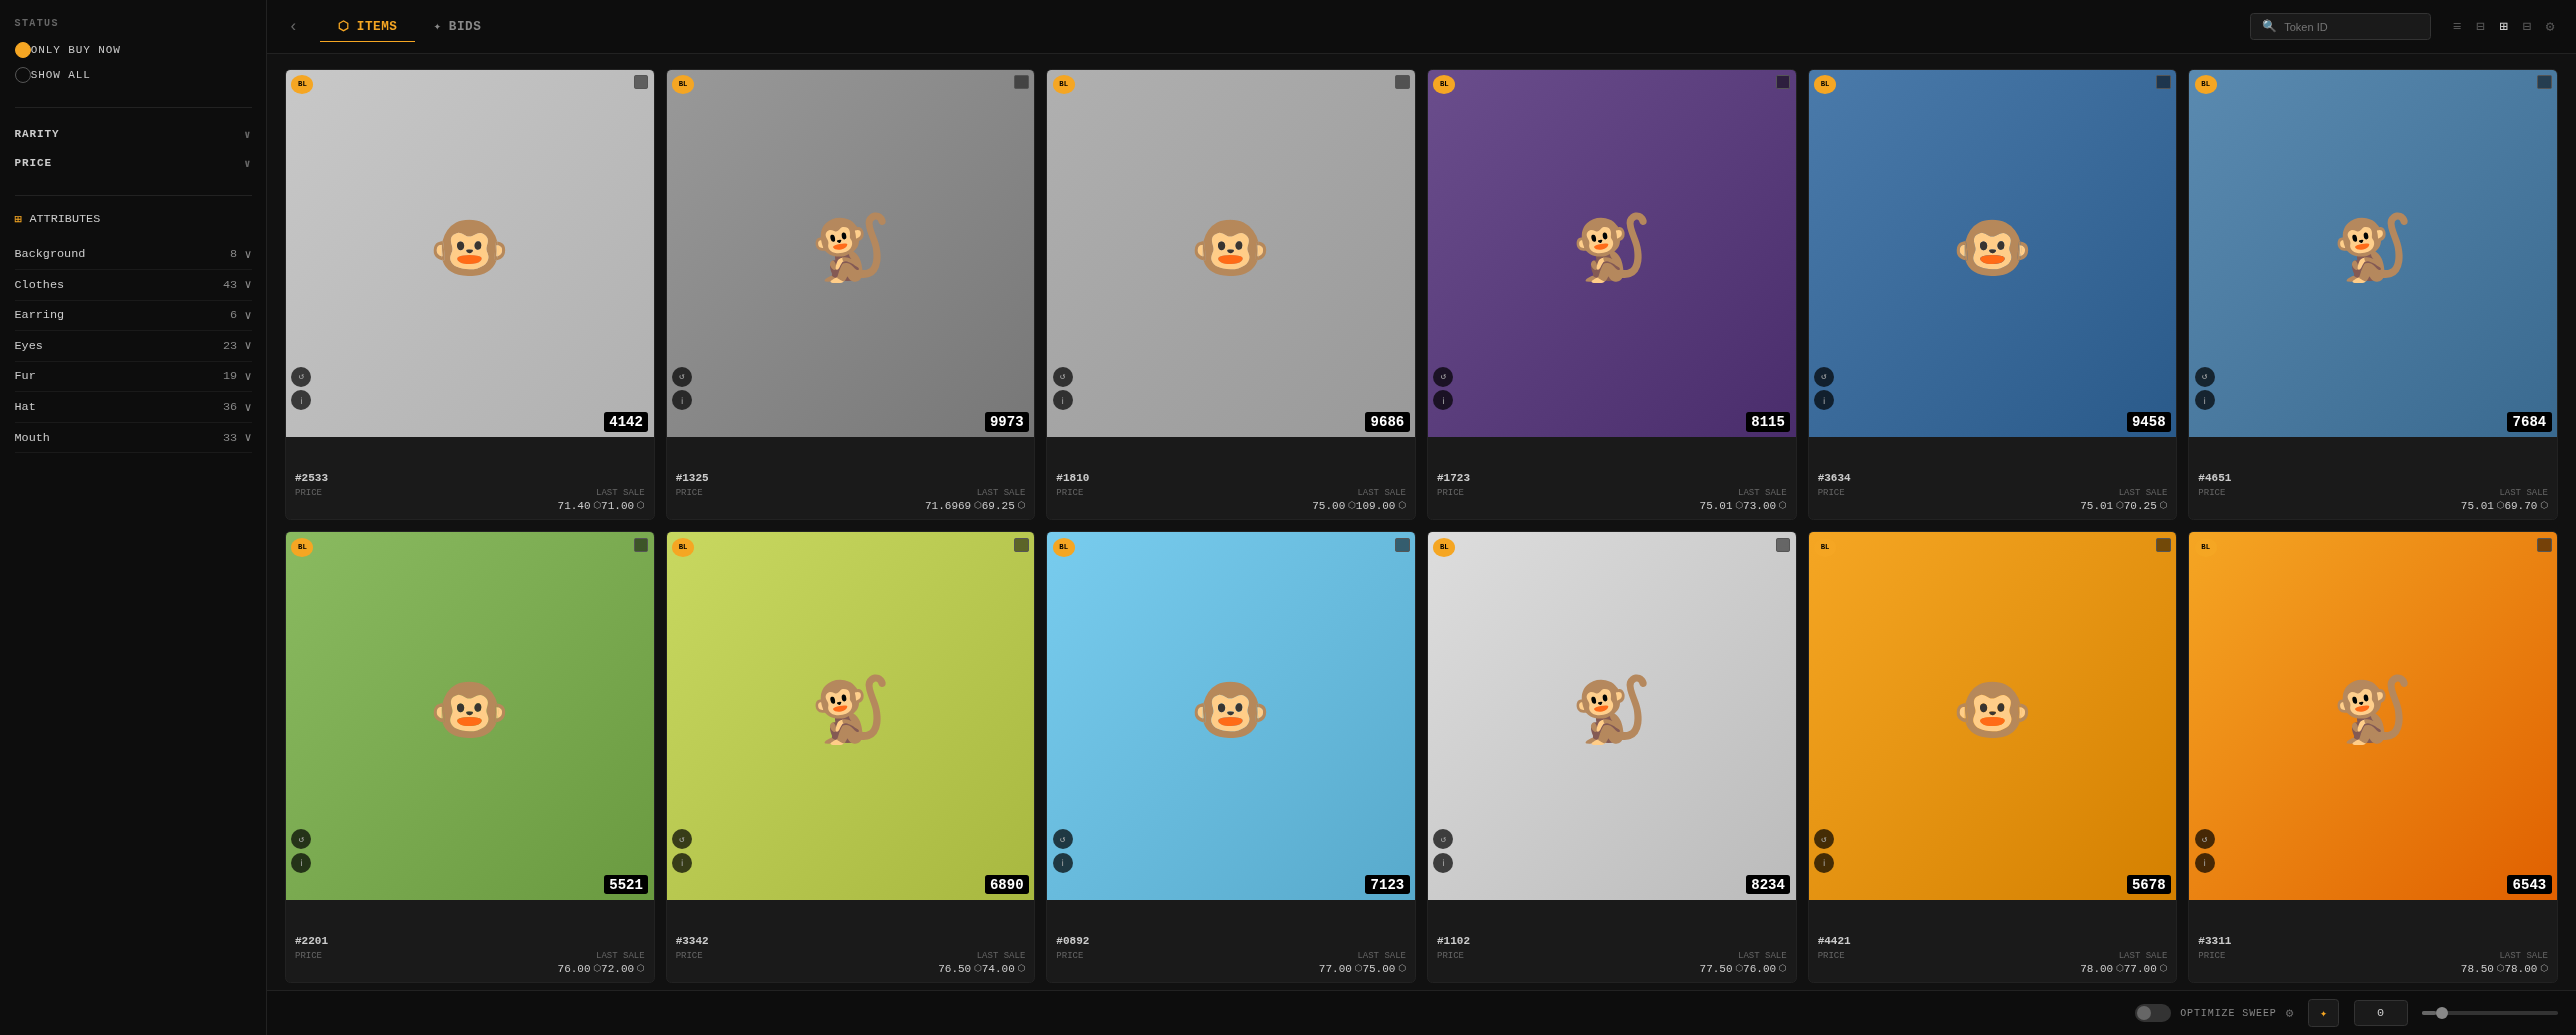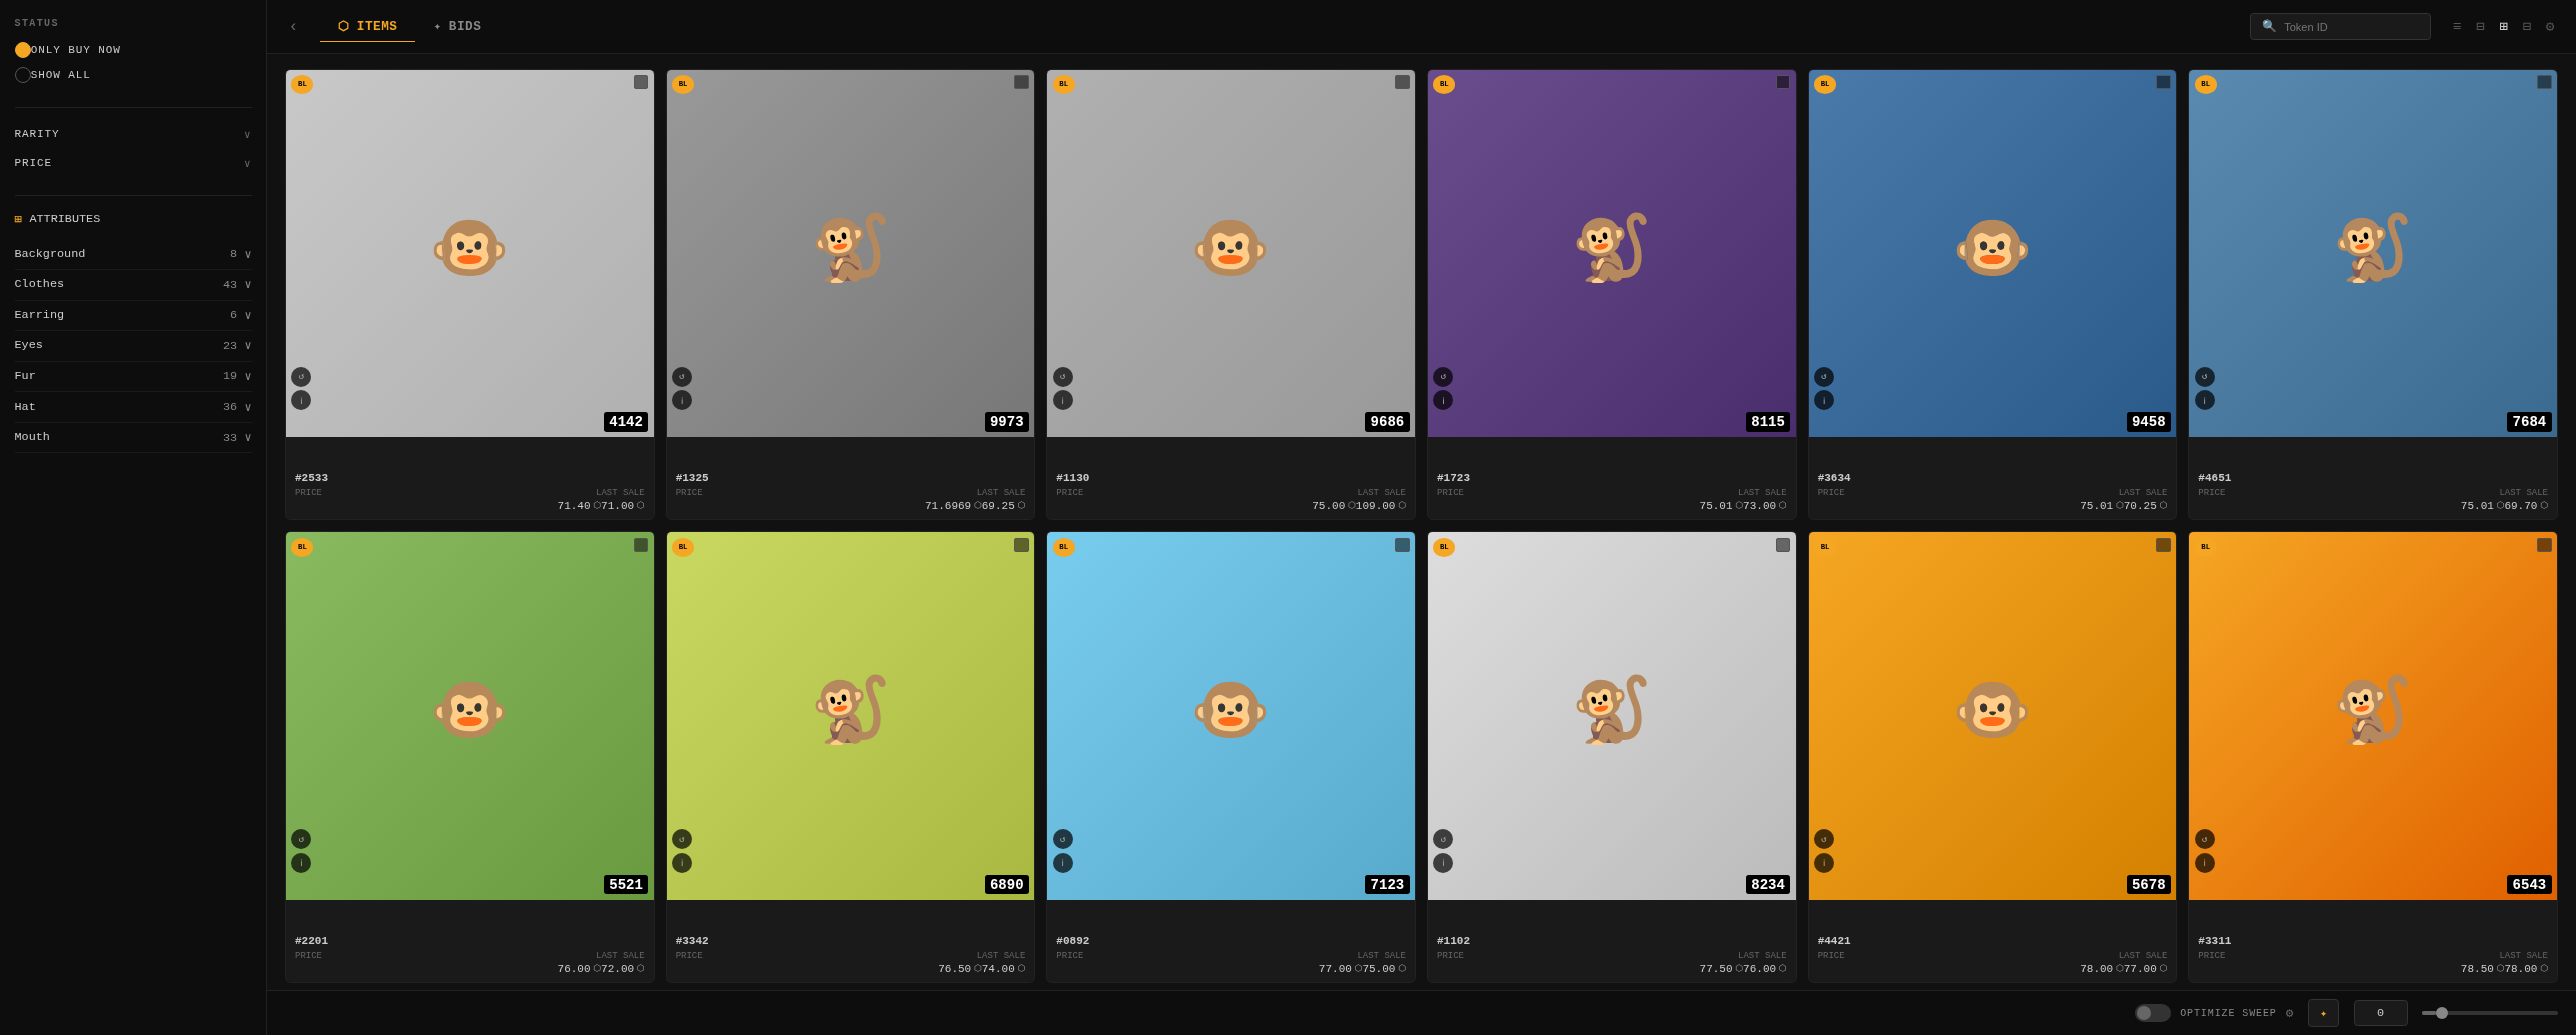--- a/index.html
+++ b/index.html
@@ -70,21 +70,21 @@
     .collapsible-row {
       display: flex;
       justify-content: space-between;
       align-items: center;
       cursor: pointer;
       padding: 5.4px 0;
       color: #ccc;
       font-size: 11px;
       letter-spacing: 0.9px;
       text-transform: uppercase;
-      font-weight: normal;
+      font-weight: bold;
       margin-bottom: 5.4px;
     }
 
     .chevron {
       color: #666;
       font-size: 11px;
     }
 
     .attributes-header {
       display: flex;
@@ -95,21 +95,21 @@
     }
 
     .attributes-icon {
       color: #f5a623;
       font-size: 12.7px;
     }
 
     .attr-row {
       display: flex;
       justify-content: space-between;
-      align-items: flex-start;
+      align-items: center;
       padding: 7.3px 0;
       border-bottom: 0.9px solid #1a1a1a;
       cursor: pointer;
     }
 
     .attr-name {
       color: #ccc;
       font-size: 11.8px;
     }
 
@@ -696,21 +696,21 @@
             <div class="blur-logo">BL</div>
             <div class="card-checkbox"></div>
           </div>
           <div class="nft-card-actions">
             <div class="action-btn">↺</div>
             <div class="action-btn">ℹ</div>
           </div>
           <div class="nft-badge">9686</div>
         </div>
         <div class="nft-info">
-          <div class="nft-id">#1130</div>
+          <div class="nft-id">#1810</div>
           <div class="nft-price-row">
             <span>PRICE</span>
             <span>LAST SALE</span>
           </div>
           <div class="nft-values-row">
             <span class="price-val">
               <span>75.00</span>
               <span class="eth-icon">⬡</span>
             </span>
             <span class="price-val">

